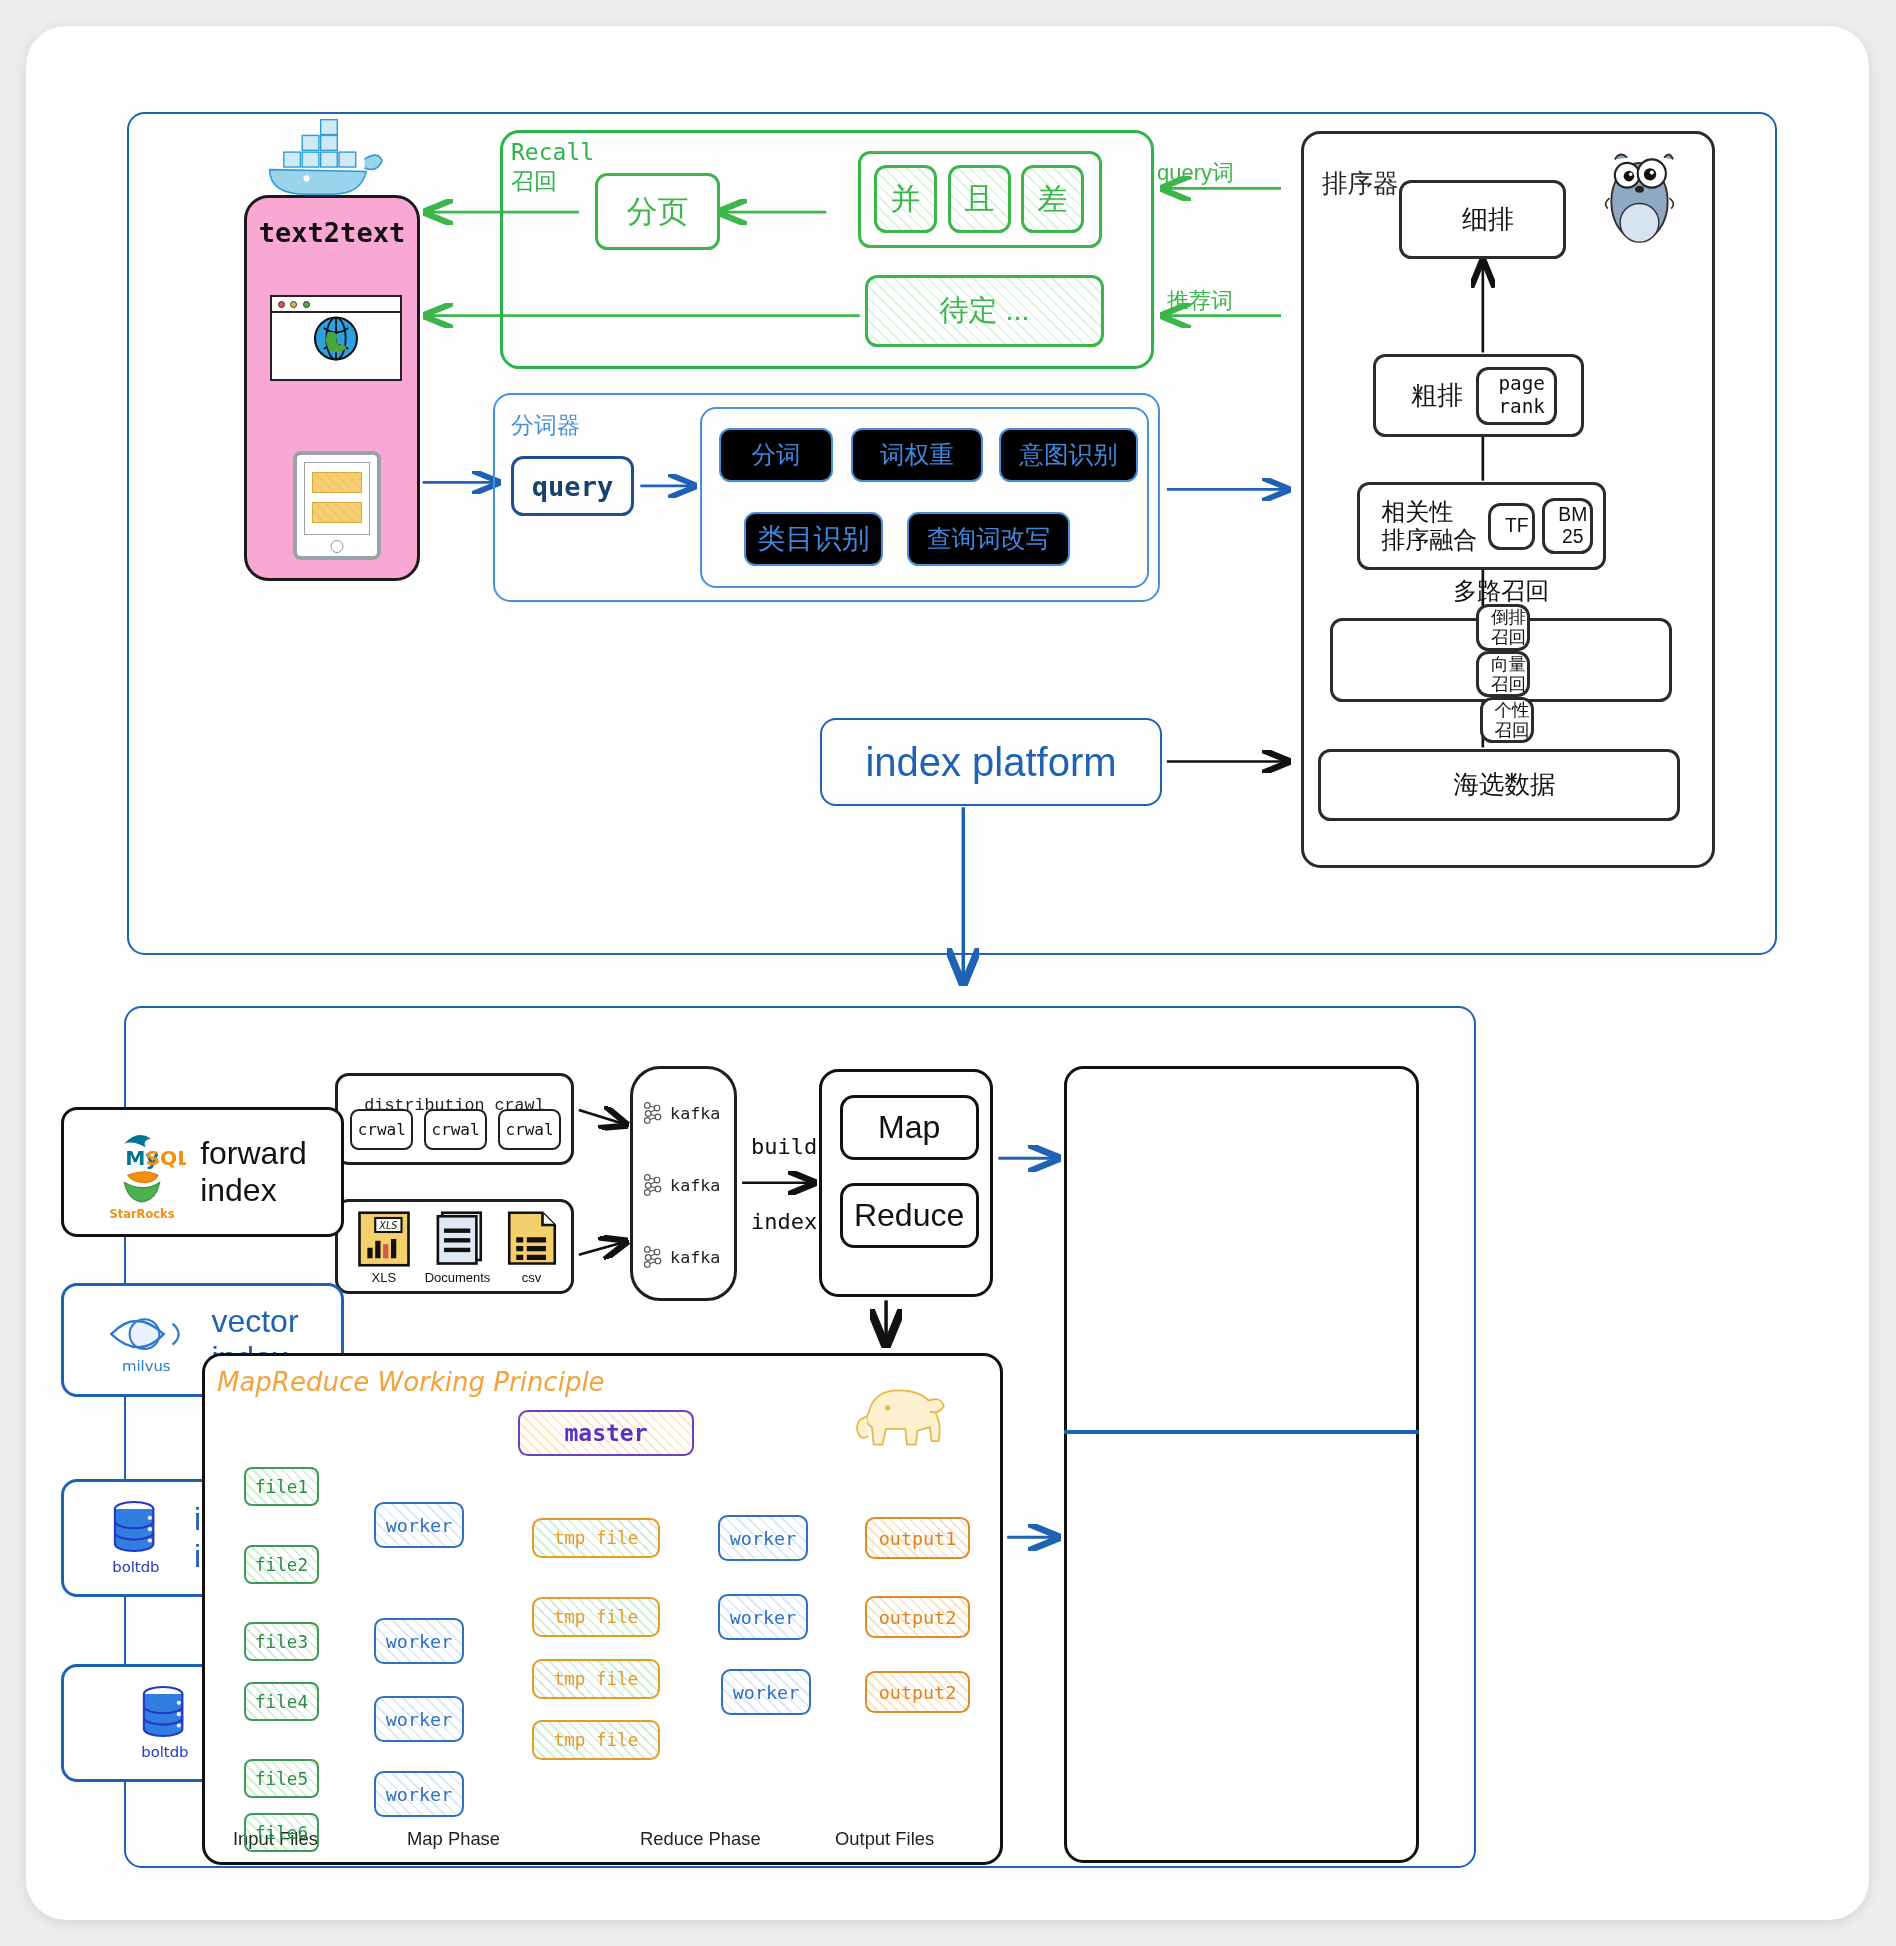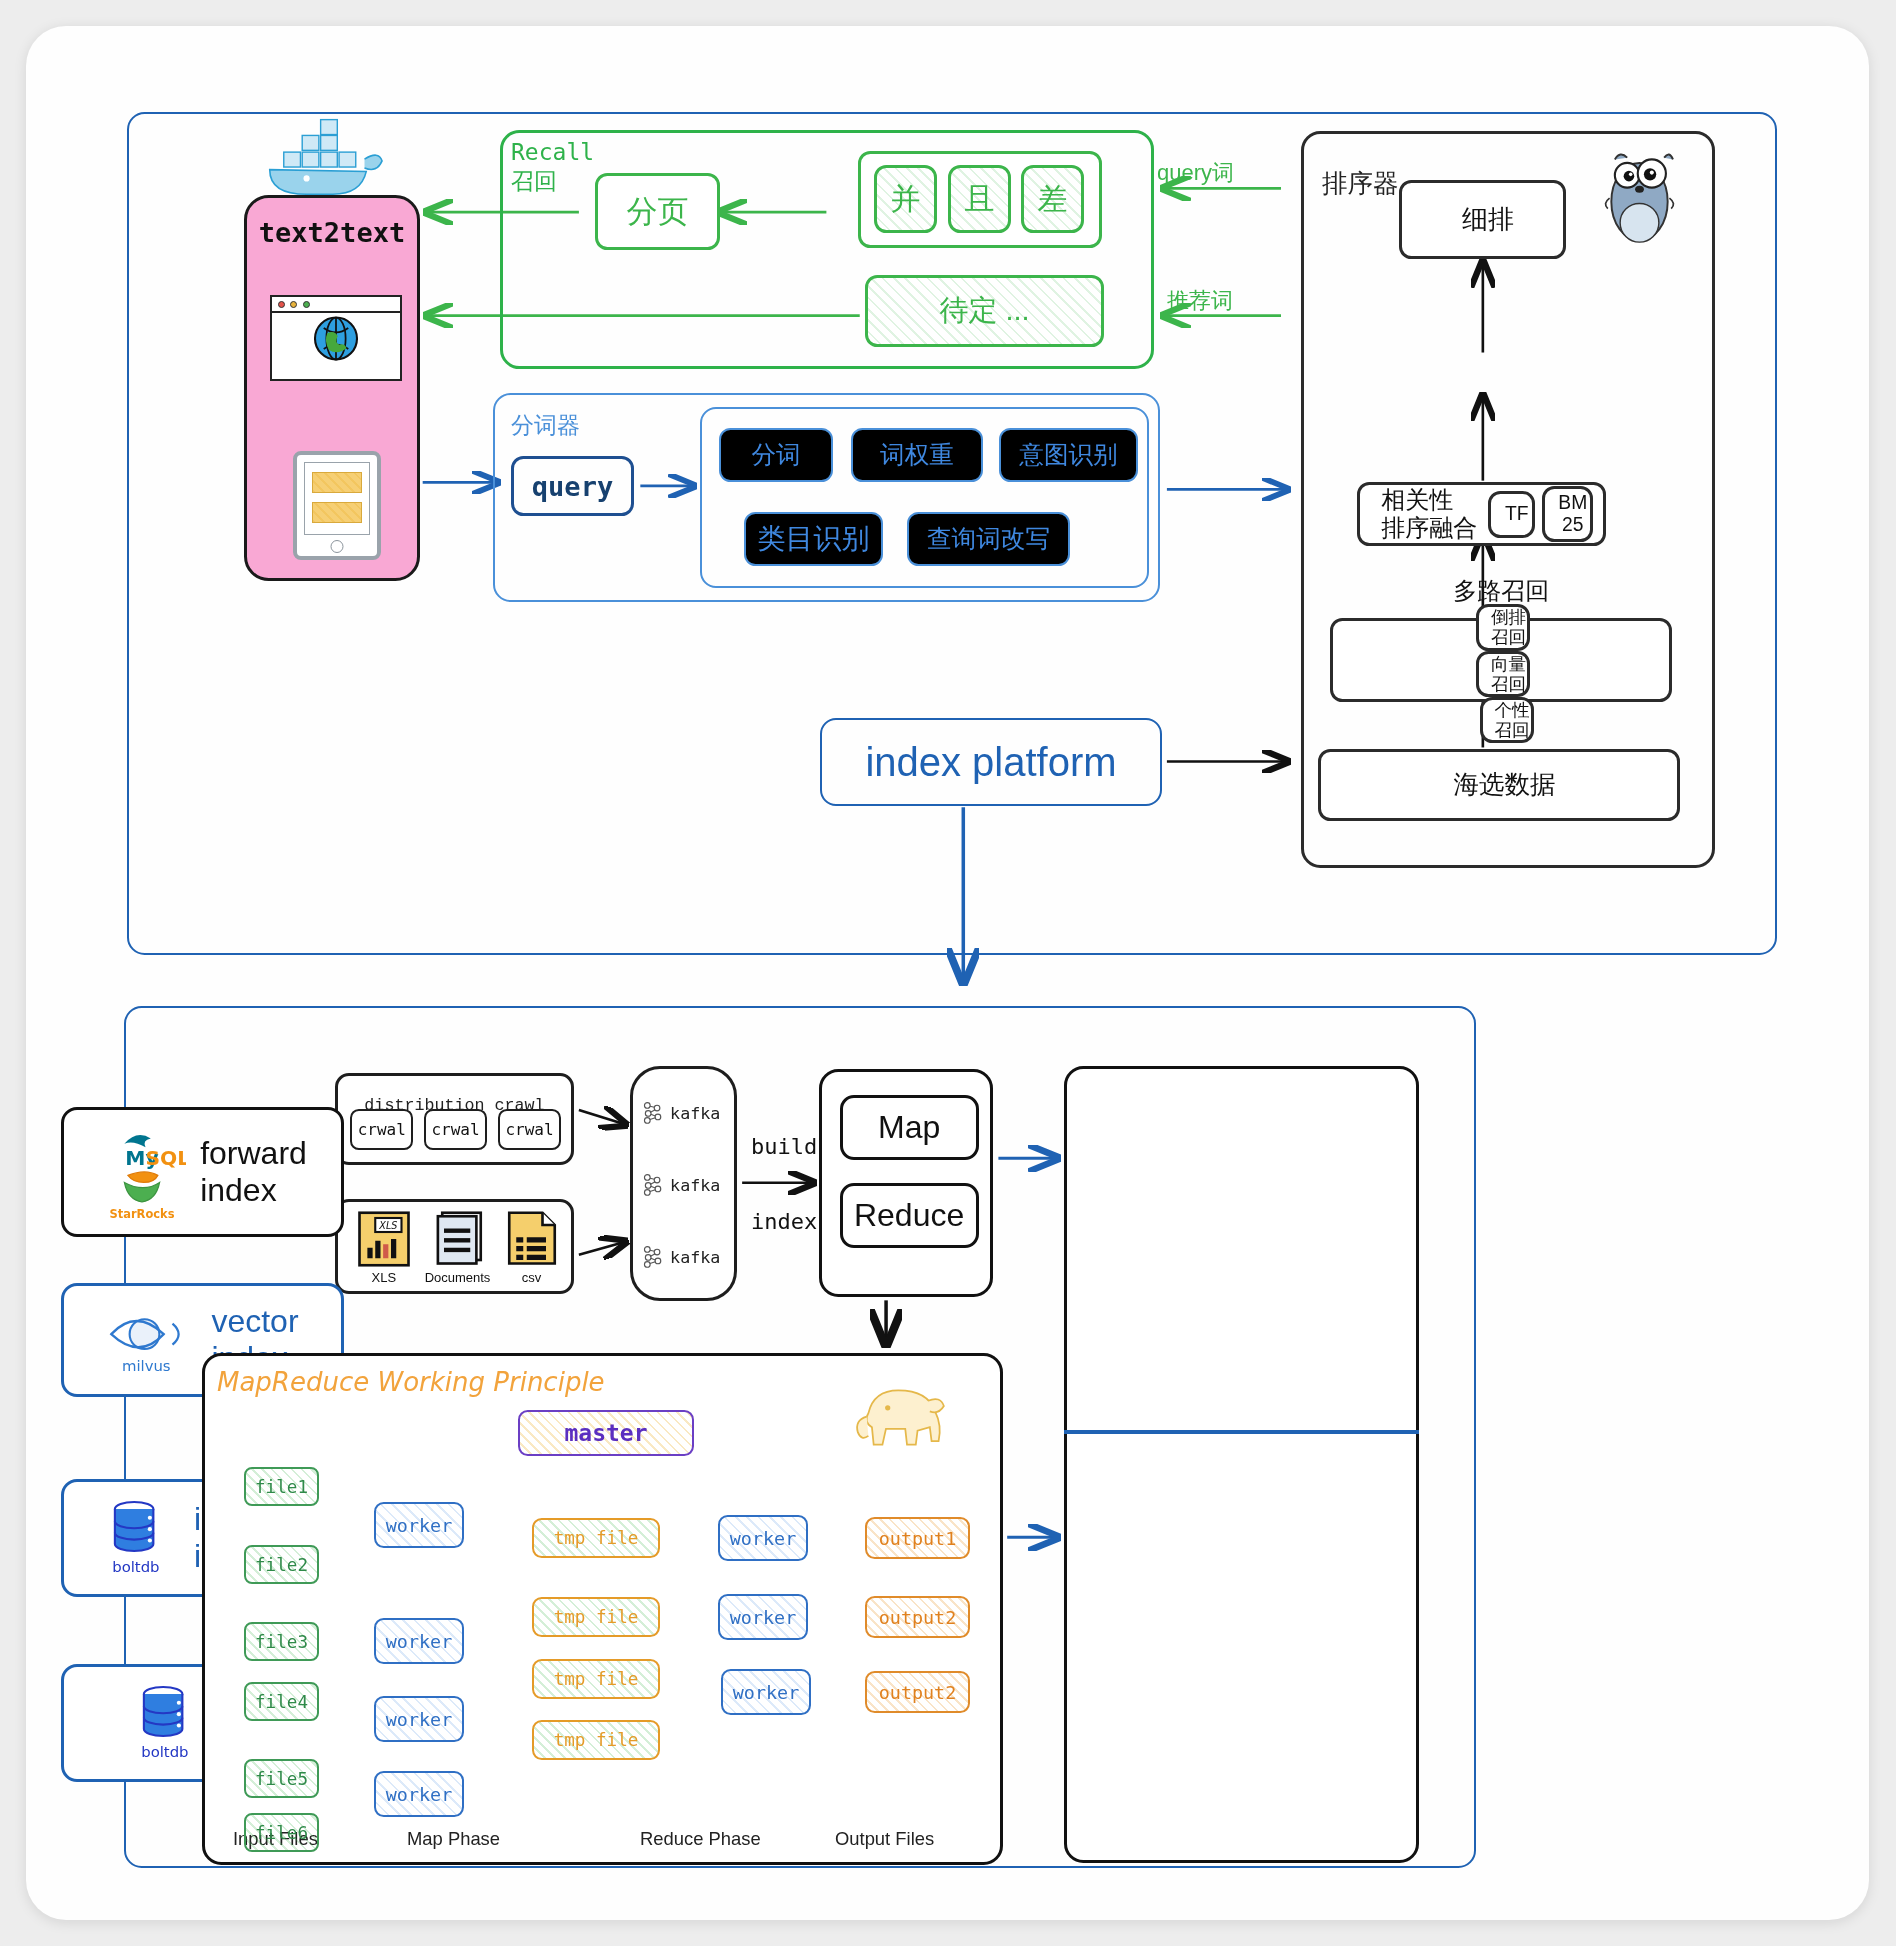--- a/index.html
+++ b/index.html
@@ -307,22 +307,27 @@
       <ellipse cx="46" cy="48" rx="5" ry="4" fill="#222"></ellipse>
       <path d="M18,14 q6,-10 14,-2" stroke="#333" stroke-width="2.2" fill="#8fa9c4"></path>
       <path d="M74,12 q6,-8 10,2" stroke="#333" stroke-width="2.2" fill="#8fa9c4"></path>
       <path d="M12,58 q-8,6 -2,12" stroke="#333" stroke-width="2" fill="none"></path>
       <path d="M80,58 q8,6 2,12" stroke="#333" stroke-width="2" fill="none"></path>
     </svg>
   </div>
 
   <div class="bx blk" style="left:1373px;top:154px;width:167px;height:79px;font-size:26px;">细排</div>
 
-
-  <div class="bx blk" style="left:1331px;top:456px;width:249px;height:64px;">
+  <div class="bx blk" style="left:1347px;top:328px;width:211px;height:83px;">
+    <span style="font-size:26px;margin-right:12.3px;">粗排</span>
+    <span class="bx blk" style="position:relative;left:0;top:0;width:81px;height:58px;font-size:19.3px;white-space:pre-line;font-family:'DejaVu Sans Mono',monospace;">page
+rank</span>
+  </div>
+
+  <div class="bx blk" style="left:1331px;top:456px;width:249px;height:88px;">
     <span style="font-size:24px;white-space:pre-line;text-align:left;margin-right:10.5px;">相关性
 排序融合</span>
     <span class="bx blk" style="position:relative;left:0;top:0;width:47px;height:47px;font-size:19.3px;margin-right:7px;">TF</span>
     <span class="bx blk" style="position:relative;left:0;top:0;width:51px;height:56px;font-size:19.3px;white-space:pre-line;">BM
 25</span>
   </div>
 
   <div class="bx blk" style="left:1304px;top:592px;width:342px;height:84px;flex-direction:column;">
     <span style="font-size:24px;margin-right:10.5px;">多路召回</span>
     <span class="bx blk" style="position:relative;left:0;top:0;width:54px;height:63px;font-size:17.6px;white-space:pre-line;margin-right:7px;">倒排

